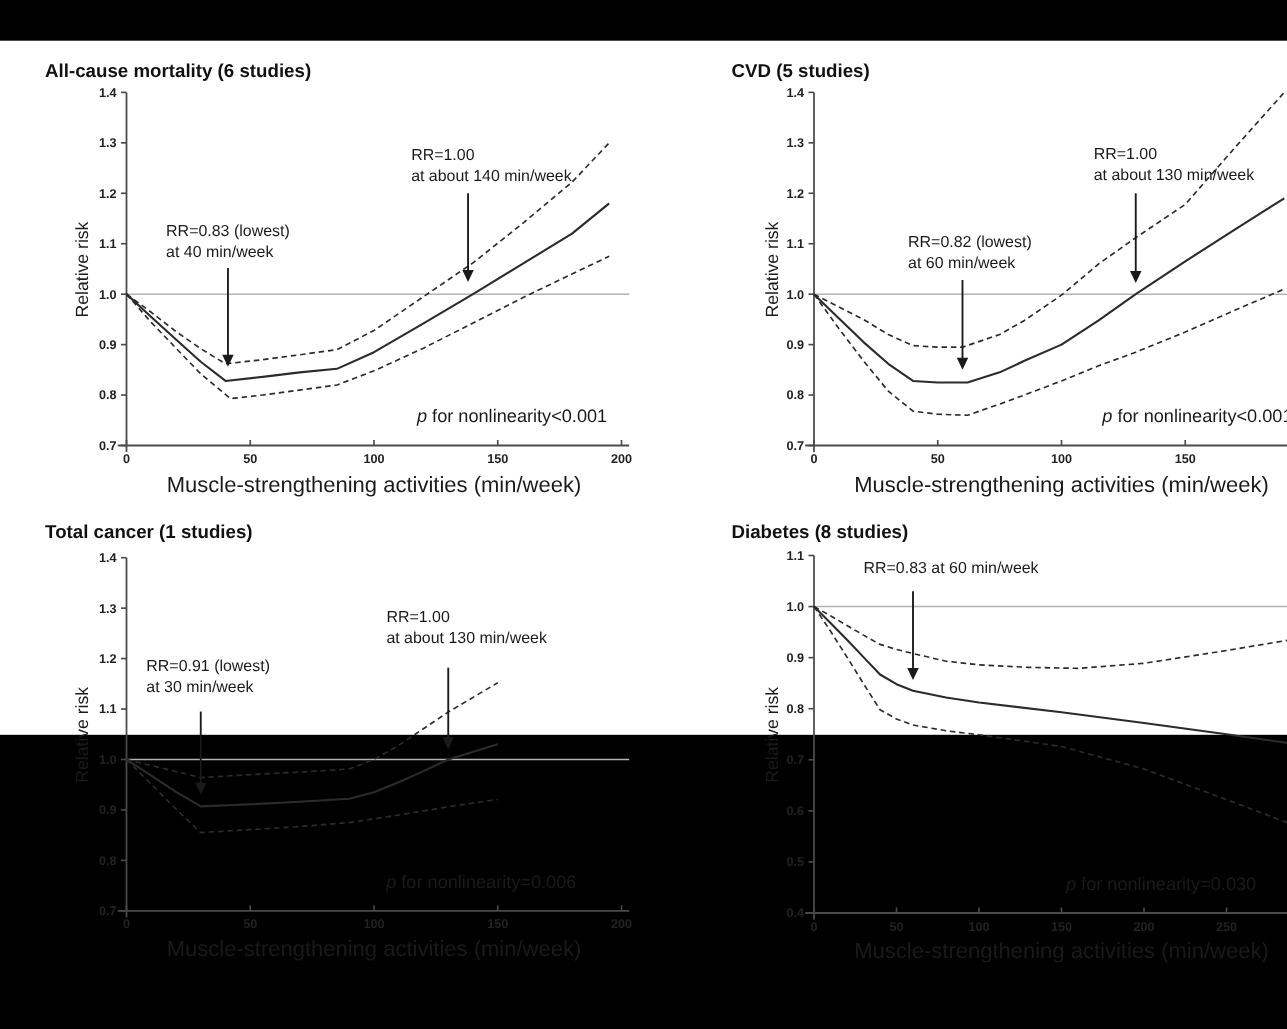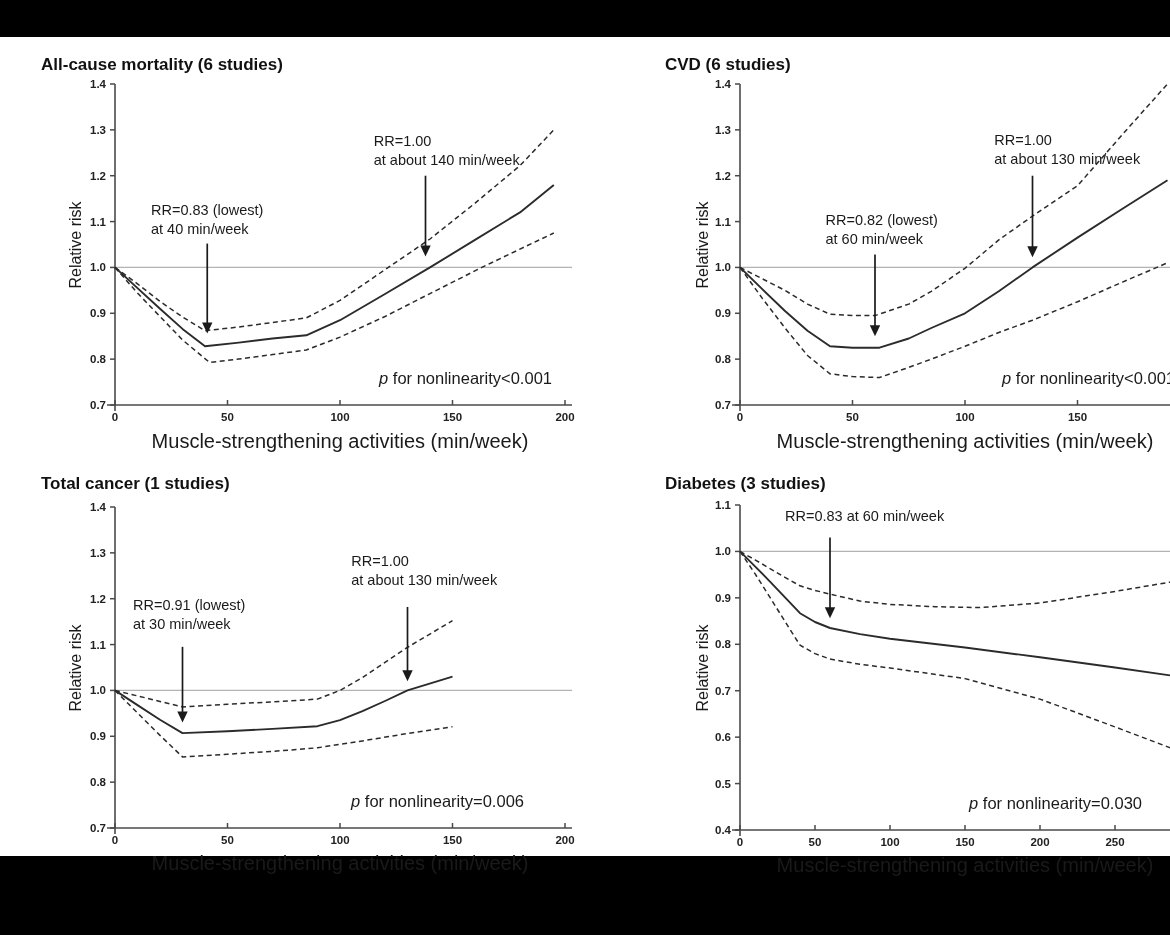--- a/index.html
+++ b/index.html
@@ -1,20 +1,20 @@
 <!DOCTYPE html>
 <html><head>
 <meta charset="utf-8">
 <style>
   html,body{margin:0;padding:0}
   body{
     width:1170px;height:935px;position:relative;overflow:hidden;
     background:#000;font-family:"Liberation Sans",sans-serif;
   }
-  .figure{position:absolute;left:0;top:37px;width:1170px;height:819px;background:#ffffff}
+  .figure{position:absolute;left:0;top:37px;width:1170px;height:631px;background:#ffffff}
   .panel{position:absolute;width:585px;height:410px}
   .p0{left:0;top:0}.p1{left:585px;top:0}.p2{left:0;top:410px}.p3{left:585px;top:410px}
   .panel-title{
     position:absolute;margin:0;font-size:17px;font-weight:700;color:#111;
     white-space:nowrap;line-height:20px;
   }
   .p0 .panel-title{left:1px;top:2px}
   .p1 .panel-title{left:40px;top:2px}
   .p2 .panel-title{left:1px;top:11px}
   .p3 .panel-title{left:40px;top:11px}
@@ -81,21 +81,21 @@
         <text x="333.75" y="92.90714285714284" font-size="14.5px" fill="#1a1a1a">RR=1.00</text>
         <text x="333.75" y="111.90714285714284" font-size="14.5px" fill="#1a1a1a">at about 140 min/week</text>
         <line x1="385.5" y1="122.71428571428572" x2="385.5" y2="194.4228571428571" stroke="#1a1a1a" stroke-width="1.7"></line>
         <polygon points="380.3,192.4228571428571 390.7,192.4228571428571 385.5,203.4228571428571" fill="#1a1a1a"></polygon>
         <text x="512" y="331" text-anchor="end" font-size="16.5px" fill="#1a1a1a" style="white-space:pre"><tspan font-style="italic">p</tspan><tspan> for nonlinearity&lt;0.001</tspan></text>
       </svg>
     <div class="x-label">Muscle-strengthening activities (min/week)</div>
   </figure>
 
   <figure class="panel p1">
-    <h2 class="panel-title">CVD (6 studies)</h2>
+    <h2 class="panel-title">CVD (5 studies)</h2>
     <div class="y-label">Relative risk</div>
     <svg class="chart" width="585" height="410">
         <line x1="115" y1="214.4285714285714" x2="572" y2="214.4285714285714" stroke="#b3b3b3" stroke-width="1.3"></line>
         <line x1="115" y1="31" x2="115" y2="358" stroke="#4a4a4a" stroke-width="1.6"></line>
         <line x1="107" y1="352" x2="572" y2="352" stroke="#4a4a4a" stroke-width="1.6"></line>
         <line x1="110" y1="352" x2="115" y2="352" stroke="#4a4a4a" stroke-width="1.5"></line>
         <text x="106" y="356" text-anchor="end" font-size="11.5px" font-weight="700" fill="#222">0.7</text>
         <line x1="110" y1="306.1428571428571" x2="115" y2="306.1428571428571" stroke="#4a4a4a" stroke-width="1.5"></line>
         <text x="106" y="310.1428571428571" text-anchor="end" font-size="11.5px" font-weight="700" fill="#222">0.8</text>
         <line x1="110" y1="260.2857142857142" x2="115" y2="260.2857142857142" stroke="#4a4a4a" stroke-width="1.5"></line>
@@ -179,21 +179,21 @@
         <text x="311.25" y="102.69714285714281" font-size="14.5px" fill="#1a1a1a">RR=1.00</text>
         <text x="311.25" y="121.69714285714281" font-size="14.5px" fill="#1a1a1a">at about 130 min/week</text>
         <line x1="367.5" y1="143.9685714285714" x2="367.5" y2="209.25714285714284" stroke="#1a1a1a" stroke-width="1.7"></line>
         <polygon points="362.3,207.25714285714284 372.7,207.25714285714284 367.5,218.25714285714284" fill="#1a1a1a"></polygon>
         <text x="484" y="344" text-anchor="end" font-size="16.5px" fill="#1a1a1a" style="white-space:pre"><tspan font-style="italic">p</tspan><tspan> for nonlinearity=0.006</tspan></text>
       </svg>
     <div class="x-label">Muscle-strengthening activities (min/week)</div>
   </figure>
 
   <figure class="panel p3">
-    <h2 class="panel-title">Diabetes (3 studies)</h2>
+    <h2 class="panel-title">Diabetes (8 studies)</h2>
     <div class="y-label">Relative risk</div>
     <svg class="chart" width="585" height="410">
         <line x1="115" y1="88.4285714285715" x2="572" y2="88.4285714285715" stroke="#b3b3b3" stroke-width="1.3"></line>
         <line x1="115" y1="42" x2="115" y2="373" stroke="#4a4a4a" stroke-width="1.6"></line>
         <line x1="107" y1="367" x2="572" y2="367" stroke="#4a4a4a" stroke-width="1.6"></line>
         <line x1="110" y1="367" x2="115" y2="367" stroke="#4a4a4a" stroke-width="1.5"></line>
         <text x="106" y="371" text-anchor="end" font-size="11.5px" font-weight="700" fill="#222">0.4</text>
         <line x1="110" y1="320.57142857142856" x2="115" y2="320.57142857142856" stroke="#4a4a4a" stroke-width="1.5"></line>
         <text x="106" y="324.57142857142856" text-anchor="end" font-size="11.5px" font-weight="700" fill="#222">0.5</text>
         <line x1="110" y1="274.14285714285717" x2="115" y2="274.14285714285717" stroke="#4a4a4a" stroke-width="1.5"></line>

